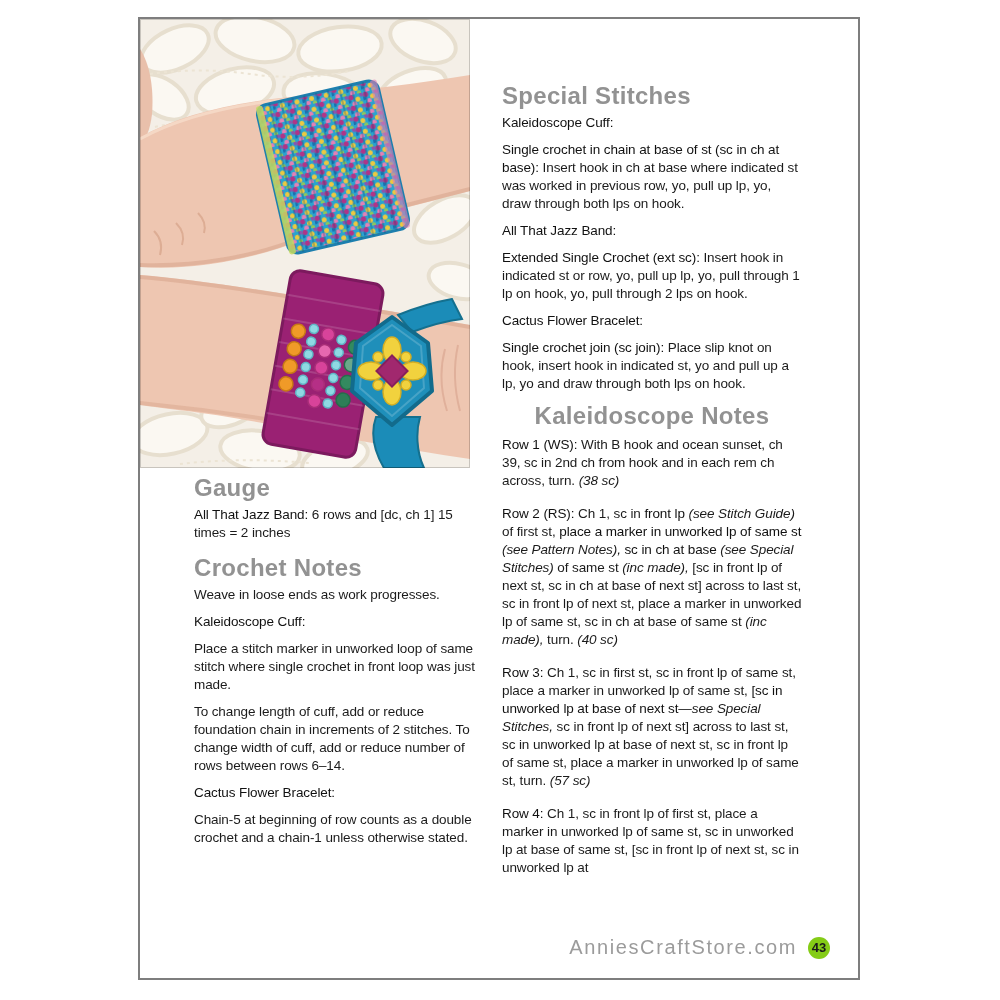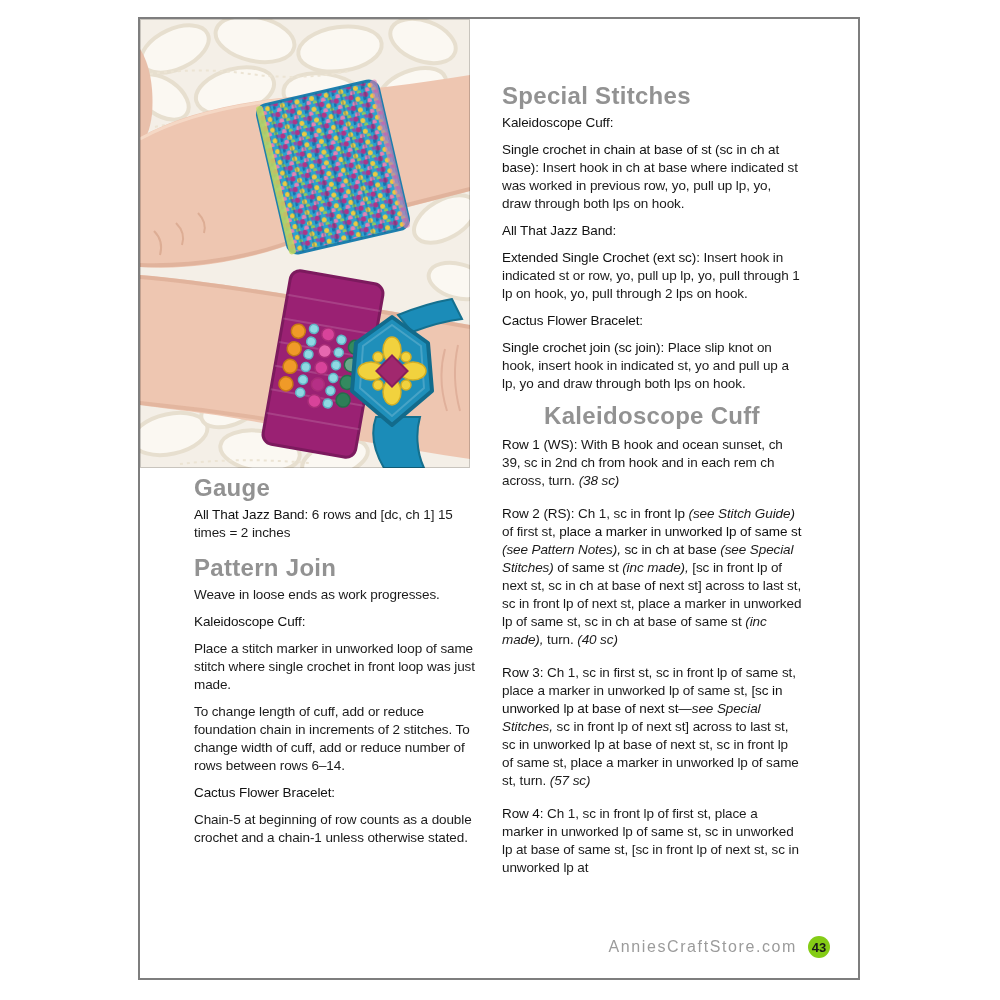--- a/index.html
+++ b/index.html
@@ -11,21 +11,21 @@
   .col-right{left:362px;top:64px;width:300px;height:842px;overflow:hidden;}
   .sec{font-size:24px;line-height:25px;color:#929292;font-weight:700;letter-spacing:0.3px;margin:0 0 6px 0;}
   .sec.center{text-align:center;margin:10px 0 8px 0;}
   .sec.pn{margin-top:13px;}
   .col p{margin:0 0 8px 0;}
   .col p.sp{margin-bottom:9px;}
   .col p.rowp{margin-bottom:15px;}
   .col b{font-weight:normal;color:#111;}
   .col i{font-style:italic;}
   .footer{position:absolute;top:917px;right:28px;display:flex;align-items:center;gap:11px;}
-  .site{color:#9b9b9b;font-size:16px;letter-spacing:1.6px;}
+  .site{color:#9b9b9b;font-size:20px;letter-spacing:1.6px;}
   .badge{width:22px;height:22px;border-radius:50%;background:#84cc16;color:#1a1a1a;
          font-size:13px;font-weight:bold;display:flex;align-items:center;justify-content:center;letter-spacing:0;}
 </style>
 </head>
 <body>
 
 <div class="page">
 
   <div class="photo">
     <svg width="330" height="449" viewBox="0 0 330 449">
@@ -178,39 +178,39 @@
       </g>
 
       <rect x="0.5" y="0.5" width="329" height="448" fill="none" stroke="rgba(0,0,0,0.18)" stroke-width="1"></rect>
     </svg>
   </div>
 
   <section class="col col-left">
     <h2 class="sec">Gauge</h2>
     <p class="sp"><b>All That Jazz Band:</b> 6 rows and [dc, ch 1] 15 times = 2 inches</p>
 
-    <h2 class="sec pn">Pattern Join</h2>
+    <h2 class="sec pn">Crochet Notes</h2>
     <p class="sp">Weave in loose ends as work progresses.</p>
     <p class="sp"><b>Kaleidoscope Cuff:</b></p>
     <p class="sp">Place a stitch marker in unworked loop of same stitch where single crochet in front loop was just made.</p>
     <p class="sp">To change length of cuff, add or reduce foundation chain in increments of 2 stitches. To change width of cuff, add or reduce number of rows between rows 6–14.</p>
     <p class="sp"><b>Cactus Flower Bracelet:</b></p>
     <p class="sp">Chain-5 at beginning of row counts as a double crochet and a chain-1 unless otherwise stated.</p>
   </section>
 
   <section class="col col-right">
     <h2 class="sec">Special Stitches</h2>
     <p class="sp"><b>Kaleidoscope Cuff:</b></p>
     <p class="sp"><b>Single crochet in chain at base of st (sc in ch at base):</b> Insert hook in ch at base where indicated st was worked in previous row, yo, pull up lp, yo, draw through both lps on hook.</p>
     <p class="sp"><b>All That Jazz Band:</b></p>
     <p class="sp"><b>Extended Single Crochet (ext sc):</b> Insert hook in indicated st or row, yo, pull up lp, yo, pull through 1 lp on hook, yo, pull through 2 lps on hook.</p>
     <p class="sp"><b>Cactus Flower Bracelet:</b></p>
     <p class="sp"><b>Single crochet join (sc join):</b> Place slip knot on hook, insert hook in indicated st, yo and pull up a lp, yo and draw through both lps on hook.</p>
 
-    <h2 class="sec center">Kaleidoscope Cuff</h2>
+    <h2 class="sec center">Kaleidoscope Notes</h2>
     <p class="rowp"><b>Row 1 (WS):</b> With B hook and ocean sunset, ch 39, sc in 2nd ch from hook and in each rem ch across, turn. <i>(38 sc)</i></p>
     <p class="rowp"><b>Row 2 (RS):</b> Ch 1, sc in <b>front lp</b> <i>(see Stitch Guide)</i> of first st, <b>place a marker in unworked lp of same st</b> <i>(see Pattern Notes),</i> <b>sc in ch at base</b> <i>(see Special Stitches)</i> of same st <i>(inc made),</i> [sc in front lp of next st, sc in ch at base of next st] across to last st, sc in front lp of next st, place a marker in unworked lp of same st, sc in ch at base of same st <i>(inc made),</i> turn. <i>(40 sc)</i></p>
     <p class="rowp"><b>Row 3:</b> Ch 1, sc in first st, sc in front lp of same st, place a marker in unworked lp of same st, <b>[sc in unworked lp at base of next st</b>—<i>see Special Stitches,</i> sc in front lp of next st] across to last st, sc in unworked lp at base of next st, sc in front lp of same st, place a marker in unworked lp of same st, turn. <i>(57 sc)</i></p>
     <p class="rowp"><b>Row 4:</b> Ch 1, sc in front lp of first st, place a marker in unworked lp of same st, sc in unworked lp at base of same st, [sc in front lp of next st, sc in unworked lp at</p>
   </section>
 
   <div class="footer">
     <span class="site">AnniesCraftStore.com</span>
     <span class="badge">43</span>
   </div>

